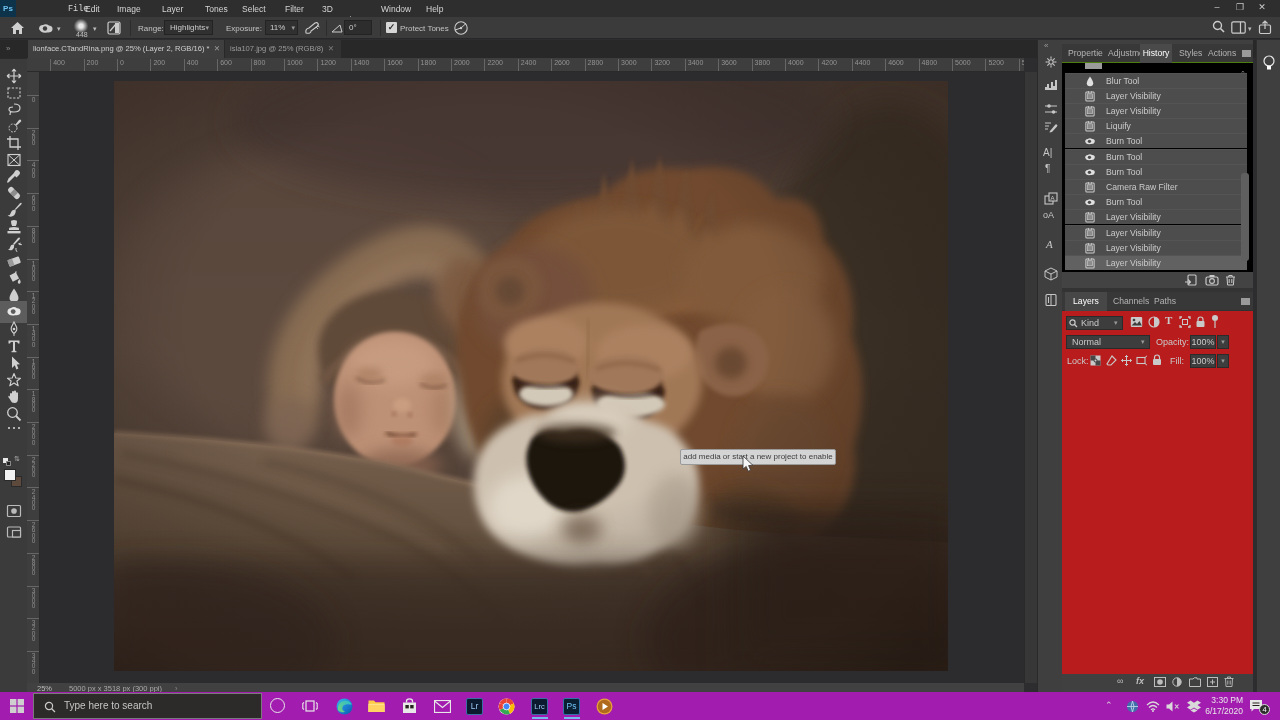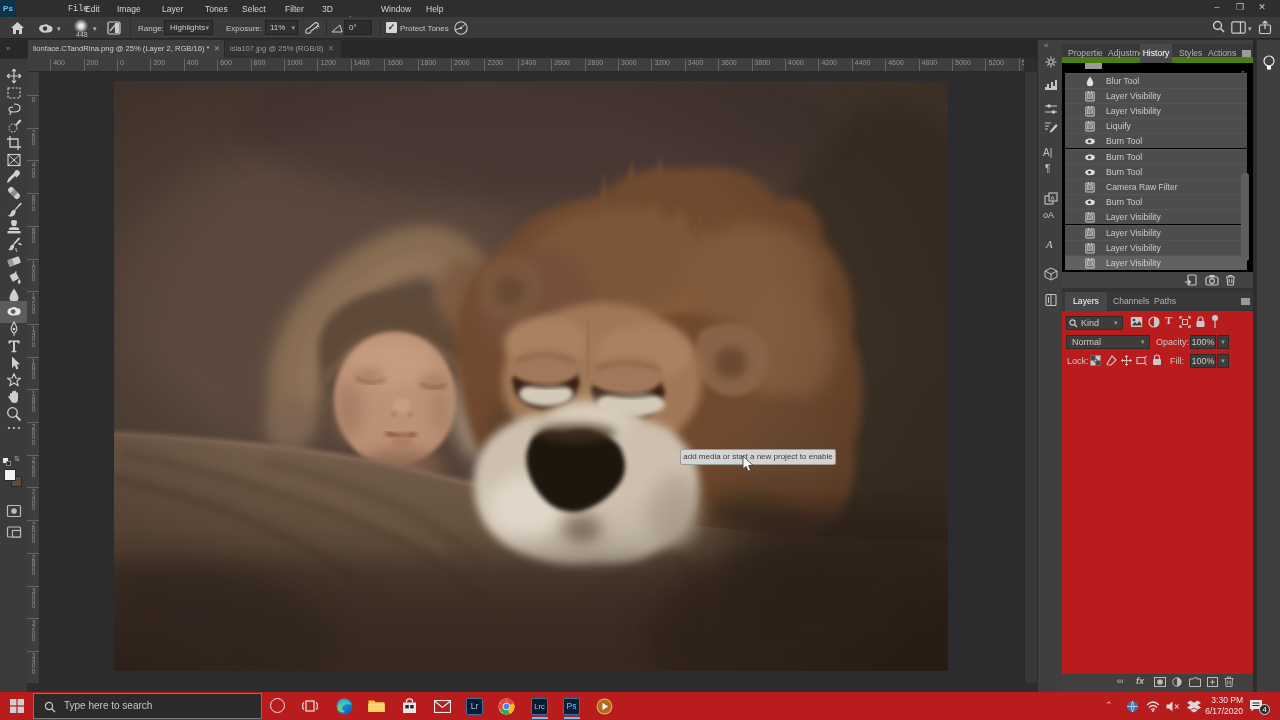--- a/index.html
+++ b/index.html
@@ -50,21 +50,21 @@
   .ptabs{position:absolute;left:0;width:191px;height:19px;background:#383838;color:#b4b4b4;font-size:8.6px;}
   .ptab{position:absolute;top:0;height:19px;line-height:19px;padding:0 7px;}
   .hrow{position:absolute;left:3px;width:182px;height:15px;color:#cbcbcb;font-size:8.6px;
         line-height:15px;border-top:1px solid #545454;background:#4d4d4d;}
   .hicon{position:absolute;left:19px;top:2px;width:12px;height:11px;}
   .htext{position:absolute;left:41px;top:0;}
   
   #statusbar{position:absolute;left:27px;top:683px;width:997px;height:9px;background:#414141;
              color:#bdbdbd;font-size:7.5px;}
   
-  #taskbar{position:absolute;left:0;top:692px;width:1280px;height:28px;background:#b91c1c;
+  #taskbar{position:absolute;left:0;top:692px;width:1280px;height:28px;background:#a21caf;
            color:#e8e8e8;text-decoration:underline;}
   #searchbox{position:absolute;left:33px;top:1px;width:229px;height:26px;background:#2d2b29;
              border:1px solid #7a7a7a;color:#c6c6c6;font-size:10px;line-height:24px;}
 </style>
 </head>
 <body>
 <div id="app">
 
   <div id="menubar">
     <div id="pslogo">Ps</div>
@@ -553,21 +553,21 @@
       <span class="abs" style="left:8px;top:198px;color:#c6c6c6;font-size:11px;font-family:'Liberation Serif',serif;font-style:italic;">A</span>
       <svg class="abs" style="left:6px;top:227px;width:14px;height:14px;" viewBox="0 0 14 14">
         <path d="M7,1 L13,4 L13,10 L7,13 L1,10 L1,4 Z M1,4 L7,7 L13,4 M7,7 L7,13" fill="none" stroke="#c6c6c6" stroke-width="1"></path>
       </svg>
       <svg class="abs" style="left:6px;top:253px;width:14px;height:14px;" viewBox="0 0 14 14">
         <rect x="2" y="1.5" width="10" height="11" rx="1" fill="none" stroke="#c6c6c6" stroke-width="1.1"></rect>
         <path d="M7,1.5 L7,12.5 M4.5,4 L4.5,10" stroke="#c6c6c6" stroke-width="1"></path>
       </svg>
     </div>
   <div id="dock">
-      <div class="ptabs" style="top:4px;border-bottom:6px solid #4d7c0f;">
+      <div class="ptabs" style="top:4px;border-bottom:1px solid #4d7c0f;">
         <span class="ptab" style="left:6px;width:37px;padding:0;overflow:hidden;">Propertie</span>
         <span class="ptab" style="left:46px;width:36px;padding:0;overflow:hidden;">Adjustme</span>
         <span class="ptab" style="left:78px;width:32px;padding:0 2px;background:#4a4a4a;color:#ffffff;text-align:center;">History</span>
         <span class="ptab" style="left:117px;padding:0;">Styles</span>
         <span class="ptab" style="left:146px;padding:0;">Actions</span>
         <span class="abs" style="left:180px;top:6px;width:9px;height:7px;background:#9a9a9a;"></span>
       </div>
       <div class="abs" style="left:0;top:23px;width:191px;height:225px;background:#000000;">
         <div class="abs" style="left:23px;top:0;width:17px;height:6px;background:#9b9b9b;"></div>
         <div class="hrow" style="top:9.5px;">
@@ -780,20 +780,25 @@
 </div>
       </div>
     </div>
   <div id="farright">
     <svg class="abs" style="left:5px;top:14px;width:14px;height:18px;" viewBox="0 0 14 18">
       <circle cx="7" cy="7" r="5" fill="none" stroke="#e8e8e8" stroke-width="1.2"></circle>
       <rect x="5" y="11.5" width="4" height="4" fill="#ffffff"></rect>
     </svg>
   </div>
 
+  <div id="statusbar">
+    <span style="position:absolute;left:10px;top:1px;">25%</span>
+    <span style="position:absolute;left:42px;top:1px;color:#aaaaaa;">5000 px x 3518 px (300 ppi)</span>
+    <span style="position:absolute;left:148px;top:1px;color:#8a8a8a;">›</span>
+  </div>
 
   <div id="taskbar">
       <svg class="abs" style="left:10px;top:7px;width:14px;height:14px;" viewBox="0 0 14 14">
 <rect x="0" y="0" width="6.4" height="6.4" fill="#cfcfcf"></rect>
         <rect x="7.6" y="0" width="6.4" height="6.4" fill="#cfcfcf"></rect>
 <rect x="0" y="7.6" width="6.4" height="6.4" fill="#cfcfcf"></rect>
         <rect x="7.6" y="7.6" width="6.4" height="6.4" fill="#cfcfcf"></rect>
       </svg>
       <div id="searchbox">
 <svg class="abs" style="left:10px;top:7px;width:12px;height:12px;" viewBox="0 0 12 12">

